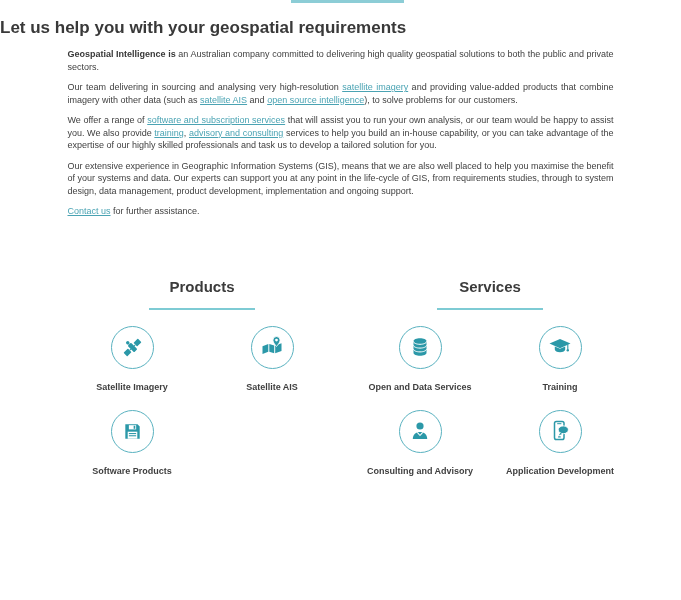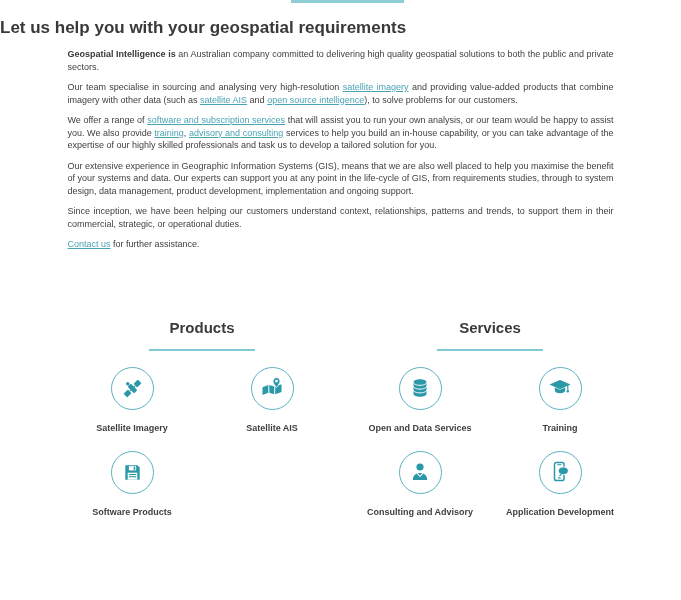--- a/index.html
+++ b/index.html
@@ -8,40 +8,39 @@
   .top-rule{position:absolute;left:291px;top:0;width:113px;height:3px;background:#8ccdd6;}
   h1{margin:18px 0 0;text-align:left;font-size:17px;line-height:20px;font-weight:700;color:#393939;}
   .intro{width:546px;margin:10px auto 0;}
   .intro p{margin:0 0 8px;font-size:9px;line-height:12.5px;text-align:justify;color:#414141;}
   .intro strong{color:#383838;}
   a{color:#4aa3b3;text-decoration:underline;cursor:pointer;}
   .sections{display:flex;margin-top:60px;}
   .section{width:280px;}
   .section.left{margin-left:62px;}
   .section.right{margin-left:8px;}
-  h2{margin:8px;text-align:center;font-size:15px;line-height:18px;font-weight:700;color:#3b3b3b;}
+  h2{margin:0;text-align:center;font-size:15px;line-height:18px;font-weight:700;color:#3b3b3b;}
   .h-underline{width:106px;height:2px;background:#7ecbd4;margin:12px auto 16px;}
   .grid{display:grid;grid-template-columns:1fr 1fr;row-gap:16px;}
   .item{display:flex;flex-direction:column;align-items:center;cursor:pointer;}
   .circle{width:41px;height:41px;border:1.5px solid #5ab2c0;border-radius:50%;
           display:flex;align-items:center;justify-content:center;background:#fff;margin-bottom:12px;flex:none;}
   .label{font-size:9px;font-weight:600;color:#3f3f3f;text-align:center;line-height:13px;max-width:148px;}
 </style>
 </head>
 <body>
 
 <div class="page">
   <div class="top-rule"></div>
   <h1>Let us help you with your geospatial requirements</h1>
   <div class="intro">
       <p><strong>Geospatial Intelligence is</strong><span> an Australian company committed to delivering high quality geospatial solutions to both the public and private sectors.</span></p>
-      <p><span>Our team specialise in sourcing and analysing very high-resolution </span><a href="#">satellite imagery</a><span> and providing value-added products that combine imagery with other data (such as </span><a href="#">satellite AIS</a><span> and </span><a href="#">open source intelligence</a><span>), to solve problems for our customers.</span></p>
+      <p><span>Our team delivering in sourcing and analysing very high-resolution </span><a href="#">satellite imagery</a><span> and providing value-added products that combine imagery with other data (such as </span><a href="#">satellite AIS</a><span> and </span><a href="#">open source intelligence</a><span>), to solve problems for our customers.</span></p>
       <p><span>We offer a range of </span><a href="#">software and subscription services</a><span> that will assist you to run your own analysis, or our team would be happy to assist you. We also provide </span><a href="#">training</a><span>, </span><a href="#">advisory and consulting</a><span> services to help you build an in-house capability, or you can take advantage of the expertise of our highly skilled professionals and task us to develop a tailored solution for you.</span></p>
       <p><span>Our extensive experience in Geographic Information Systems (GIS), means that we are also well placed to help you maximise the benefit of your systems and data. Our experts can support you at any point in the life-cycle of GIS, from requirements studies, through to system design, data management, product development, implementation and ongoing support.</span></p>
-      <p><span>Since inception, we have been helping our customers understand context, relationships, patterns and trends, to support them in their commercial, strategic, or operational duties.</span></p>
       <p><a href="#">Contact us</a><span> for further assistance.</span></p>
     </div>
 
   <div class="sections">
     <div class="section left">
       <h2>Products</h2>
       <div class="h-underline"></div>
       <div class="grid">
           <div class="item">
             <div class="circle">

